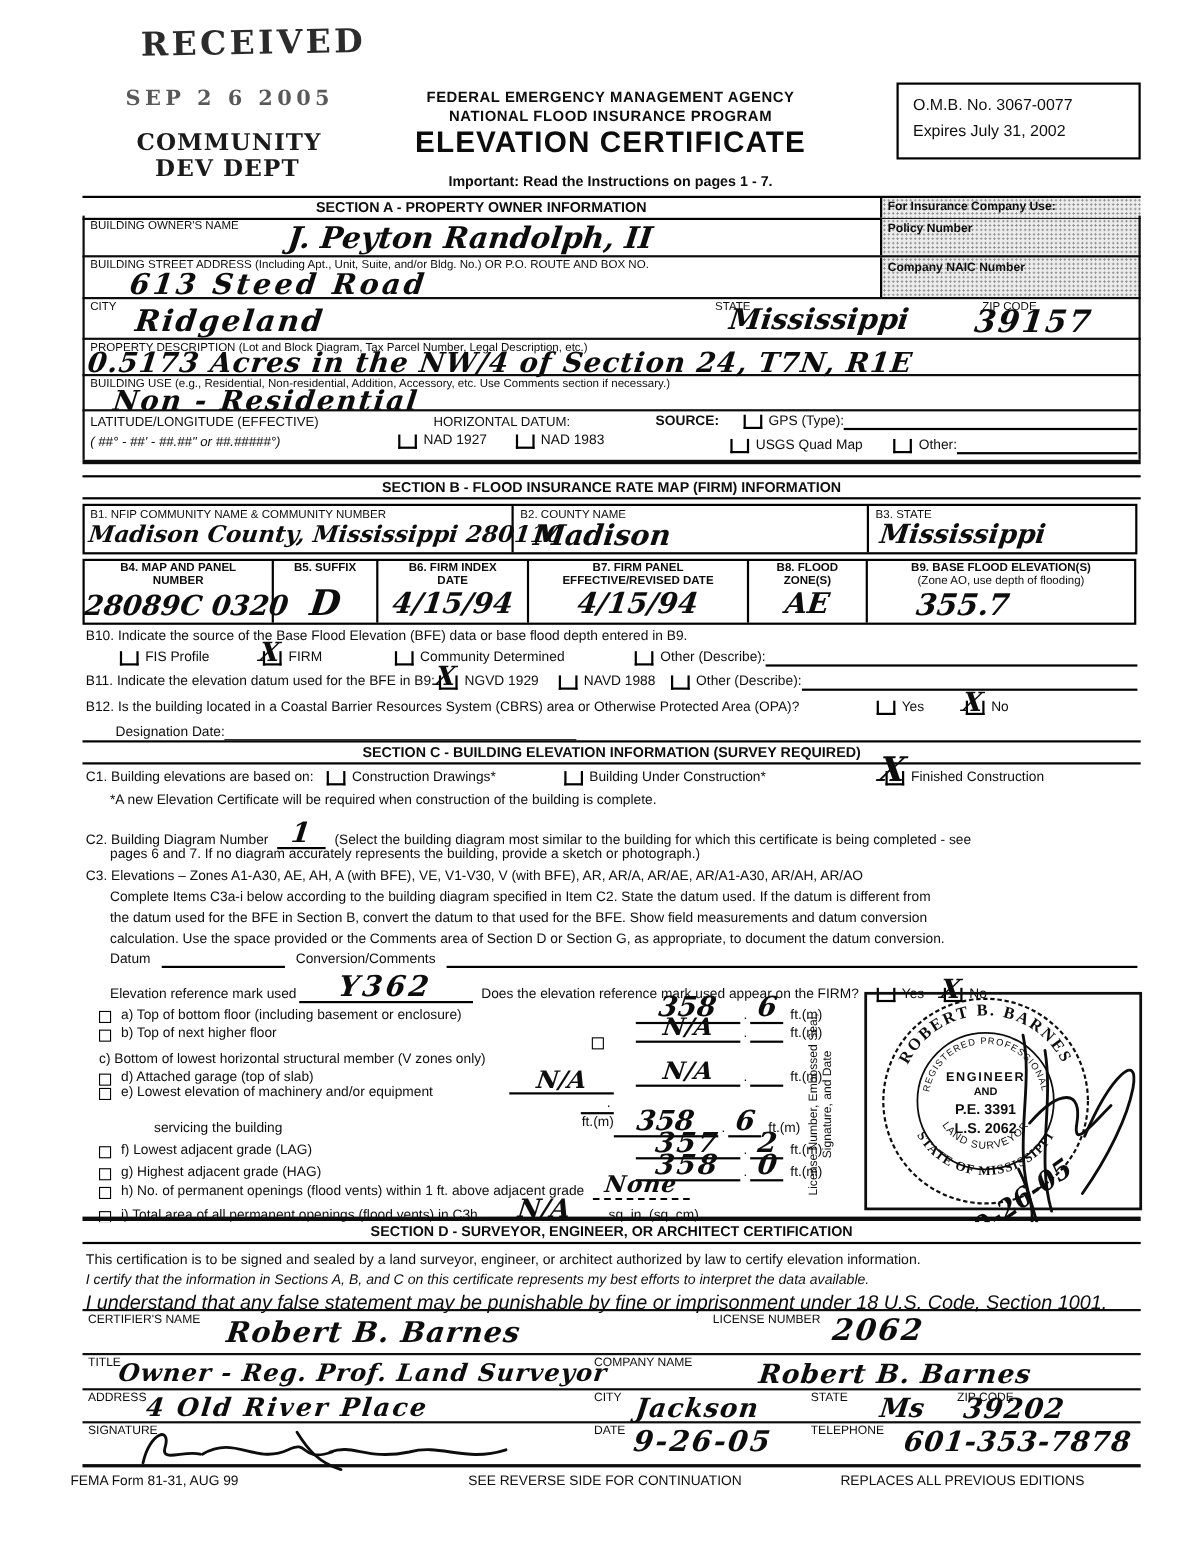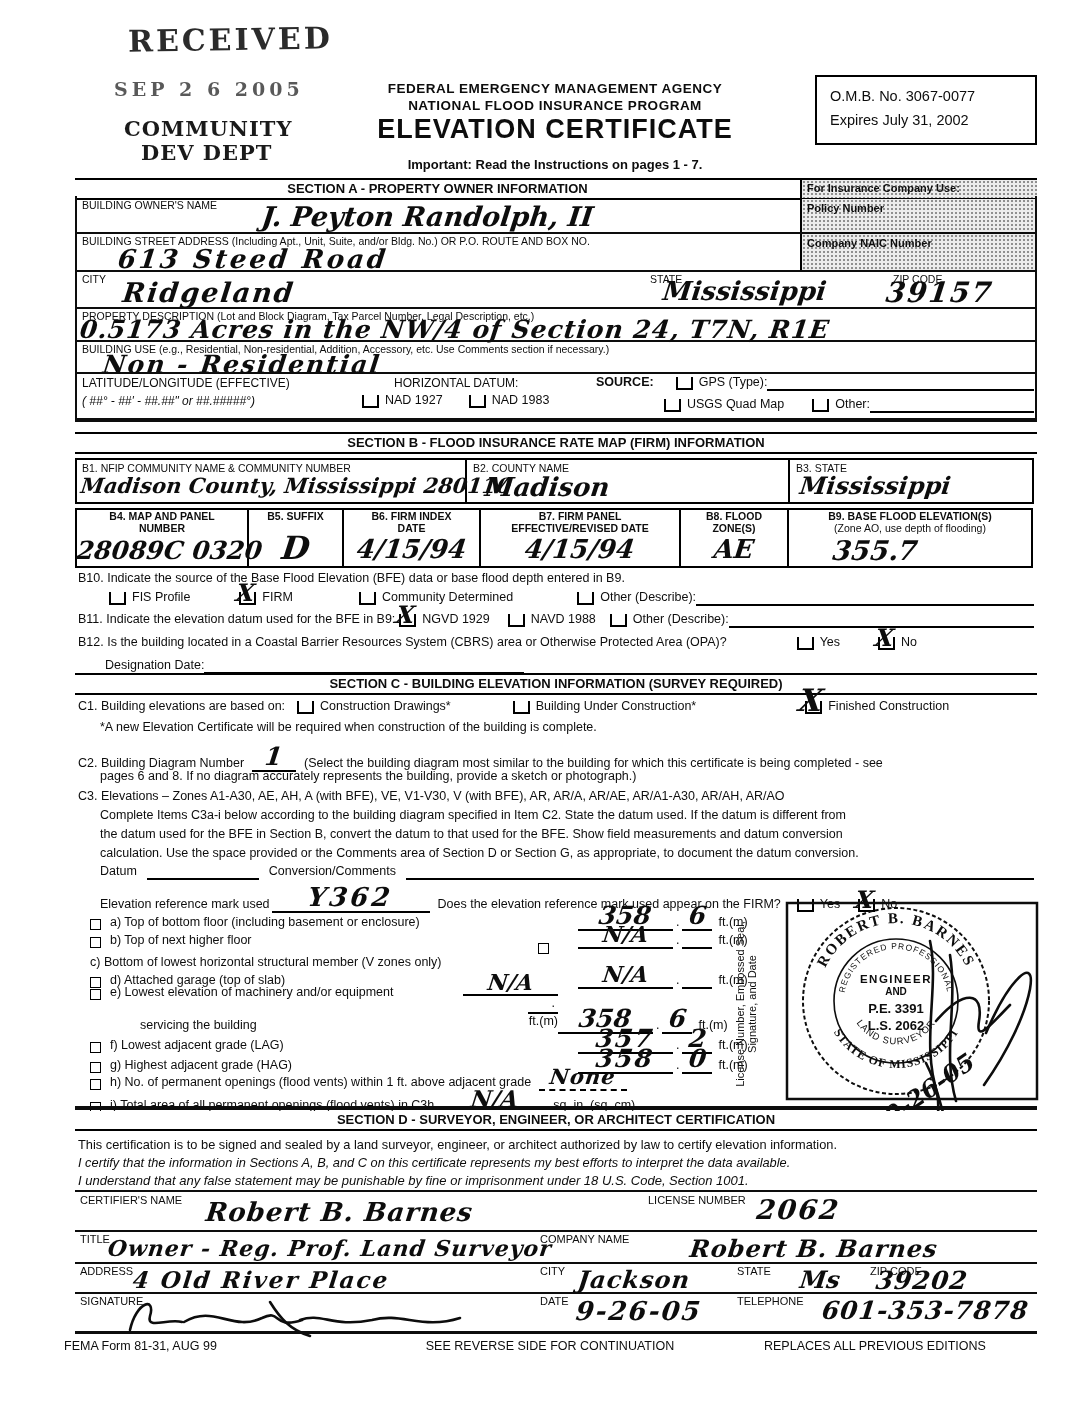--- a/index.html
+++ b/index.html
@@ -238,21 +238,21 @@
       </span>
     <span>Finished Construction</span>
   </div>
   <div class="abs txt" style="left:100px;top:719px;">*A new Elevation Certificate will be required when construction of the building is complete.</div>
 
   <div class="row" style="left:78px;top:744px;width:956px;">
     <span>C2. Building Diagram Number</span>
     <span class="ul" style="width:44px;margin:0 8px;"><span class="hw" style="font-size:25px;margin-bottom:-3px;">1</span></span>
     <span>(Select the building diagram most similar to the building for which this certificate is being completed - see</span>
   </div>
-  <div class="abs txt" style="left:100px;top:768px;">pages 6 and 8.  If no diagram accurately represents the building, provide a sketch or photograph.)</div>
+  <div class="abs txt" style="left:100px;top:768px;">pages 6 and 7.  If no diagram accurately represents the building, provide a sketch or photograph.)</div>
 
   <div class="abs txt" style="left:78px;top:788px;">C3. Elevations – Zones A1-A30, AE, AH, A (with BFE), VE, V1-V30, V (with BFE), AR, AR/A, AR/AE, AR/A1-A30, AR/AH, AR/AO</div>
   <div class="abs txt" style="left:100px;top:807px;">Complete Items C3a-i below according to the building diagram specified in Item C2. State the datum used. If the datum is different from</div>
   <div class="abs txt" style="left:100px;top:826px;">the datum used for the BFE in Section B, convert the datum to that used for the BFE. Show field measurements and datum conversion</div>
   <div class="abs txt" style="left:100px;top:845px;">calculation.  Use the space provided or the Comments area of Section D or Section G, as appropriate, to document the datum conversion.</div>
 
   <div class="row" style="left:100px;top:864px;width:934px;">
     <span>Datum</span>
     <span class="ul" style="width:112px;margin:0 10px;"></span>
     <span>Conversion/Comments</span>
@@ -387,21 +387,21 @@
     </g>
   </svg>
 
   <div class="hline" style="left:75px;top:1106px;width:962px;height:3.5px;"></div>
   <div class="bar" style="left:75px;top:1111px;width:962px;height:18px;border-top:none;">
     <div class="title">SECTION D - SURVEYOR, ENGINEER, OR ARCHITECT CERTIFICATION</div>
   </div>
 
   <div class="abs txt" style="left:78px;top:1137px;font-size:12.8px;">This certification is to be signed and sealed by a land surveyor, engineer, or architect authorized by law to certify elevation information.</div>
   <div class="abs txt i" style="left:78px;top:1155px;font-size:12.8px;">I certify that the information in Sections A, B, and C on this certificate represents my best efforts to interpret the data available.</div>
-  <div class="abs txt i" style="left:78px;top:1173px;font-size:13px;">I understand that any false statement may be punishable by fine or imprisonment under 18 U.S. Code, Section 1001.</div>
+  <div class="abs txt i" style="left:78px;top:1173px;font-size:18px;">I understand that any false statement may be punishable by fine or imprisonment under 18 U.S. Code, Section 1001.</div>
   <div class="hline" style="left:75px;top:1190px;width:962px;"></div>
 
   <div class="abs lbl" style="left:80px;top:1194px;font-size:11px;">CERTIFIER'S NAME</div>
   <div class="abs hw" style="left:206px;top:1199px;font-size:26px;letter-spacing:1px;">Robert B. Barnes</div>
   <div class="abs lbl" style="left:648px;top:1194px;font-size:11px;">LICENSE NUMBER</div>
   <div class="abs hw" style="left:757px;top:1196px;font-size:27px;letter-spacing:2px;">2062</div>
   <div class="hline" style="left:75px;top:1230px;width:962px;"></div>
 
   <div class="abs lbl" style="left:80px;top:1233px;font-size:11px;">TITLE</div>
   <div class="abs hw" style="left:108px;top:1237px;font-size:22px;letter-spacing:1px;">Owner - Reg. Prof. Land Surveyor</div>

